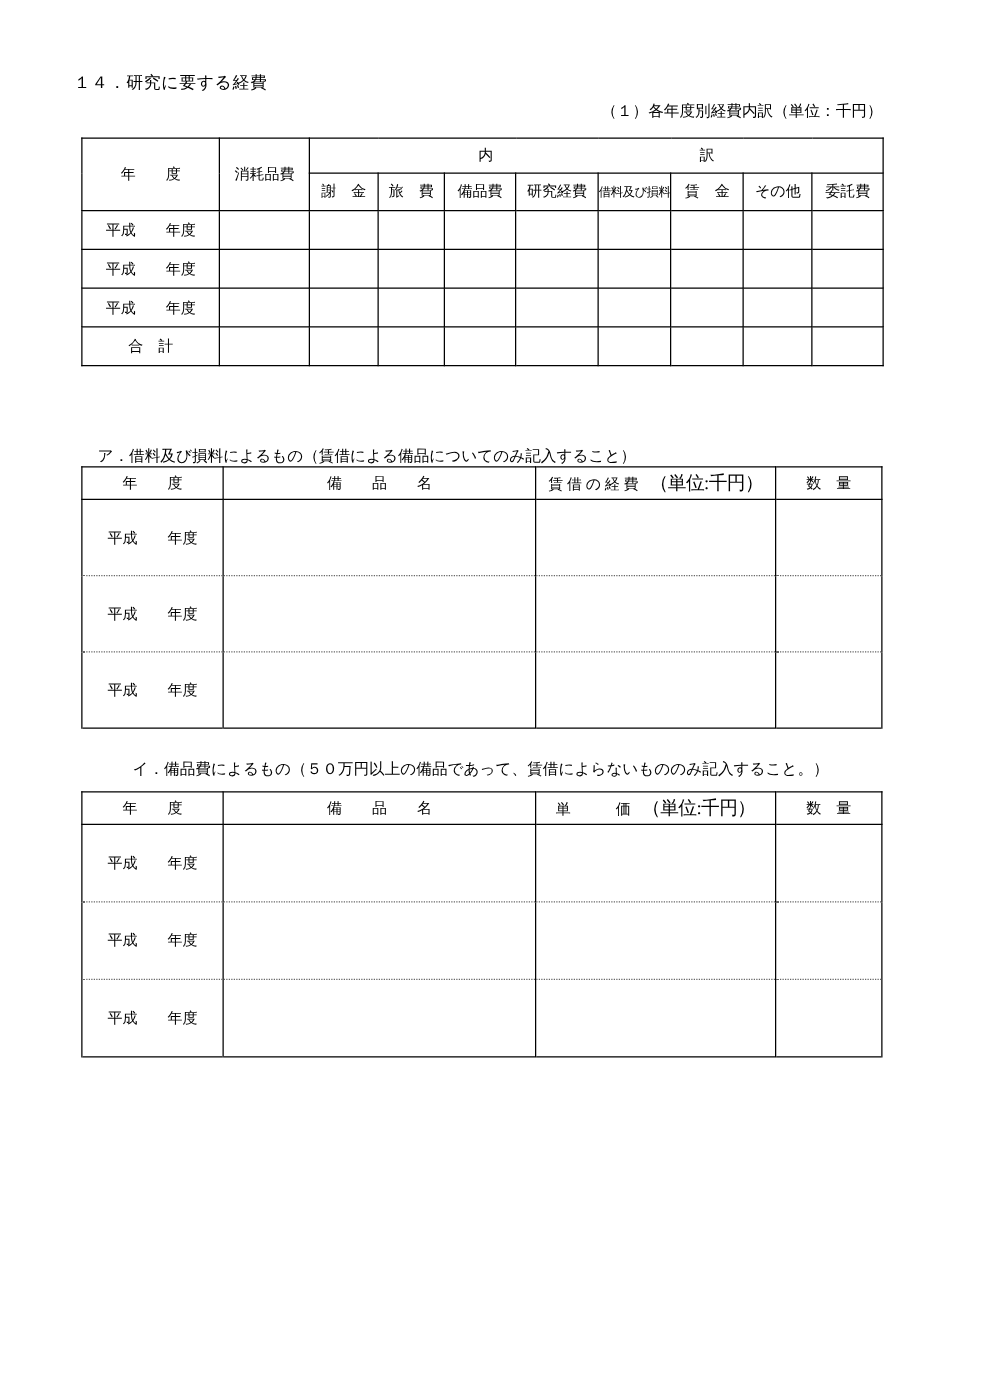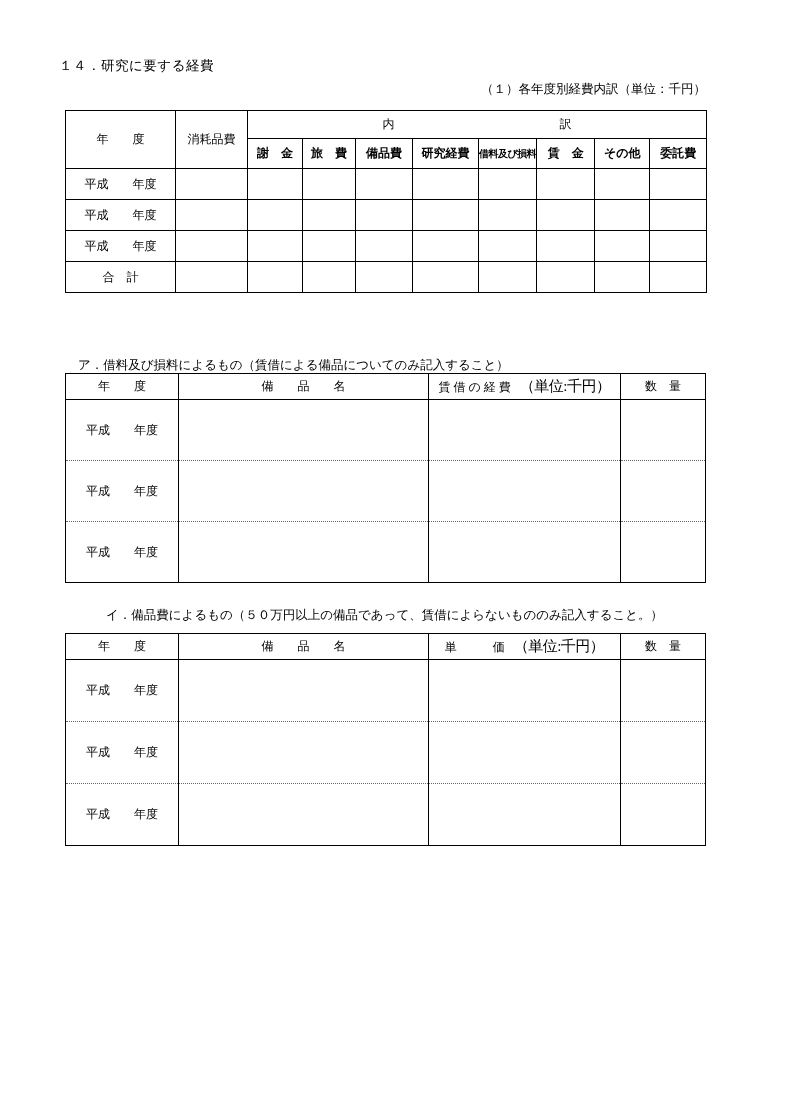--- a/index.html
+++ b/index.html
@@ -19,21 +19,21 @@
 
   table { border-collapse: collapse; table-layout: fixed; border: 1px solid #000; }
   td {
     border: 1px solid #000;
     font-size: 12px; text-align: center; vertical-align: middle;
     padding: 0; overflow: hidden; white-space: nowrap;
   }
 
   .t1 { left: 65px; top: 110px; }
   .t1 .hr1 { height: 28px; }
-  .t1 .hr2 { height: 30px; font-weight: bold; }
+  .t1 .hr2 { height: 30px; }
   .t1 tr.data { height: 31px; }
   .spread { display: flex; justify-content: center; align-items: center; gap: 165px; }
   td.small { font-size: 10px; letter-spacing: -0.5px; }
 
   .t2 { left: 65px; top: 373px; }
   .t2 tr.thead { height: 26px; }
   .t2 tr.data { height: 61px; }
   .t3 { left: 65px; top: 633px; }
   .t3 tr.thead { height: 26px; }
   .t3 tr.data { height: 62px; }

